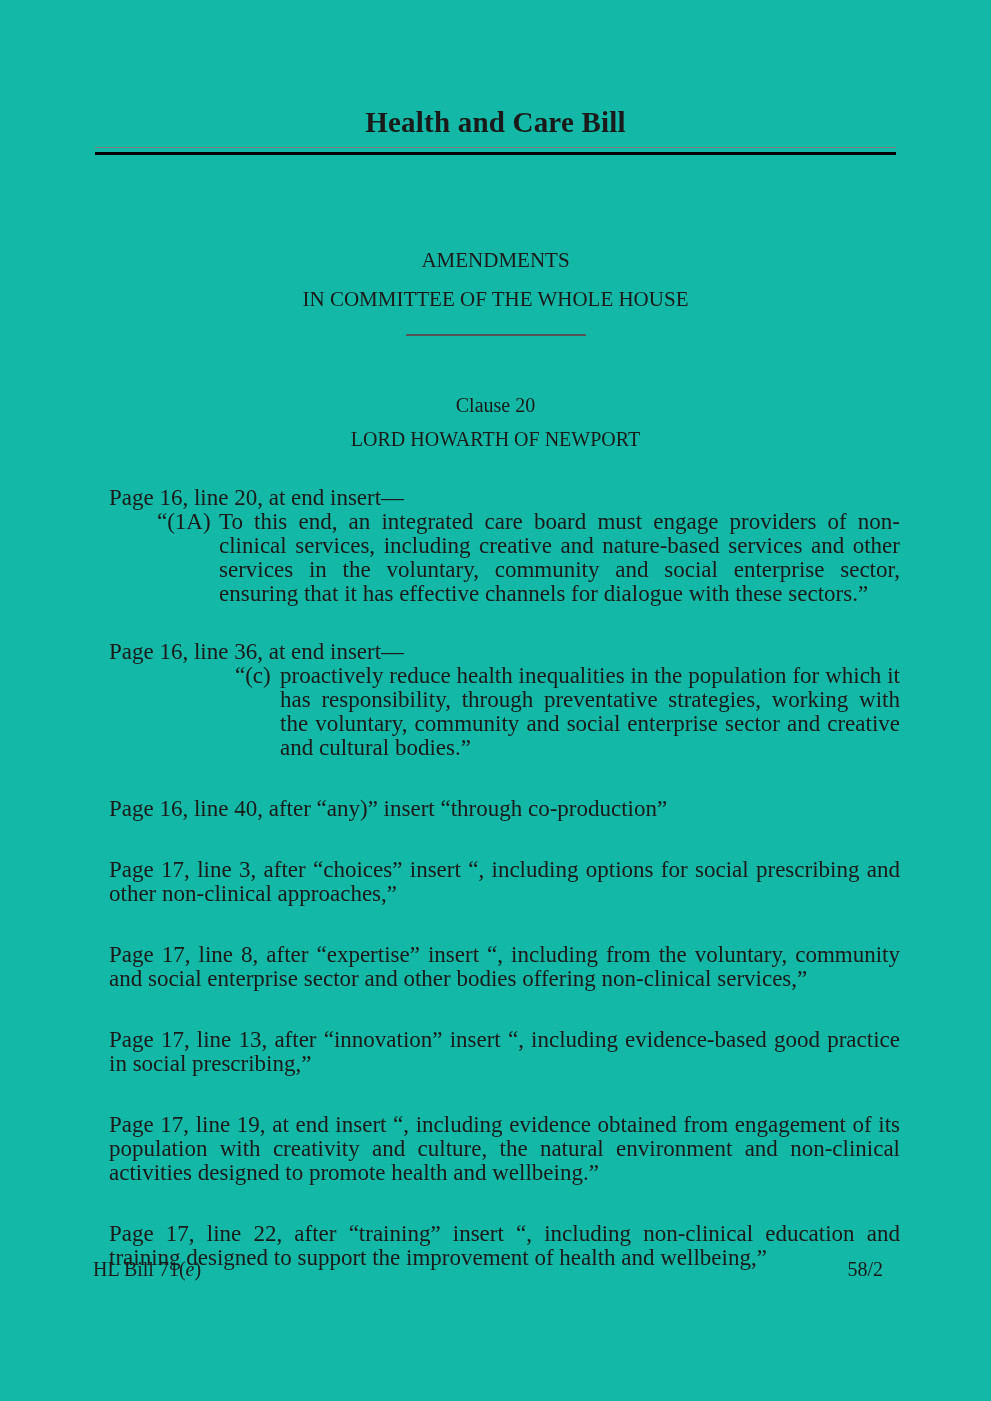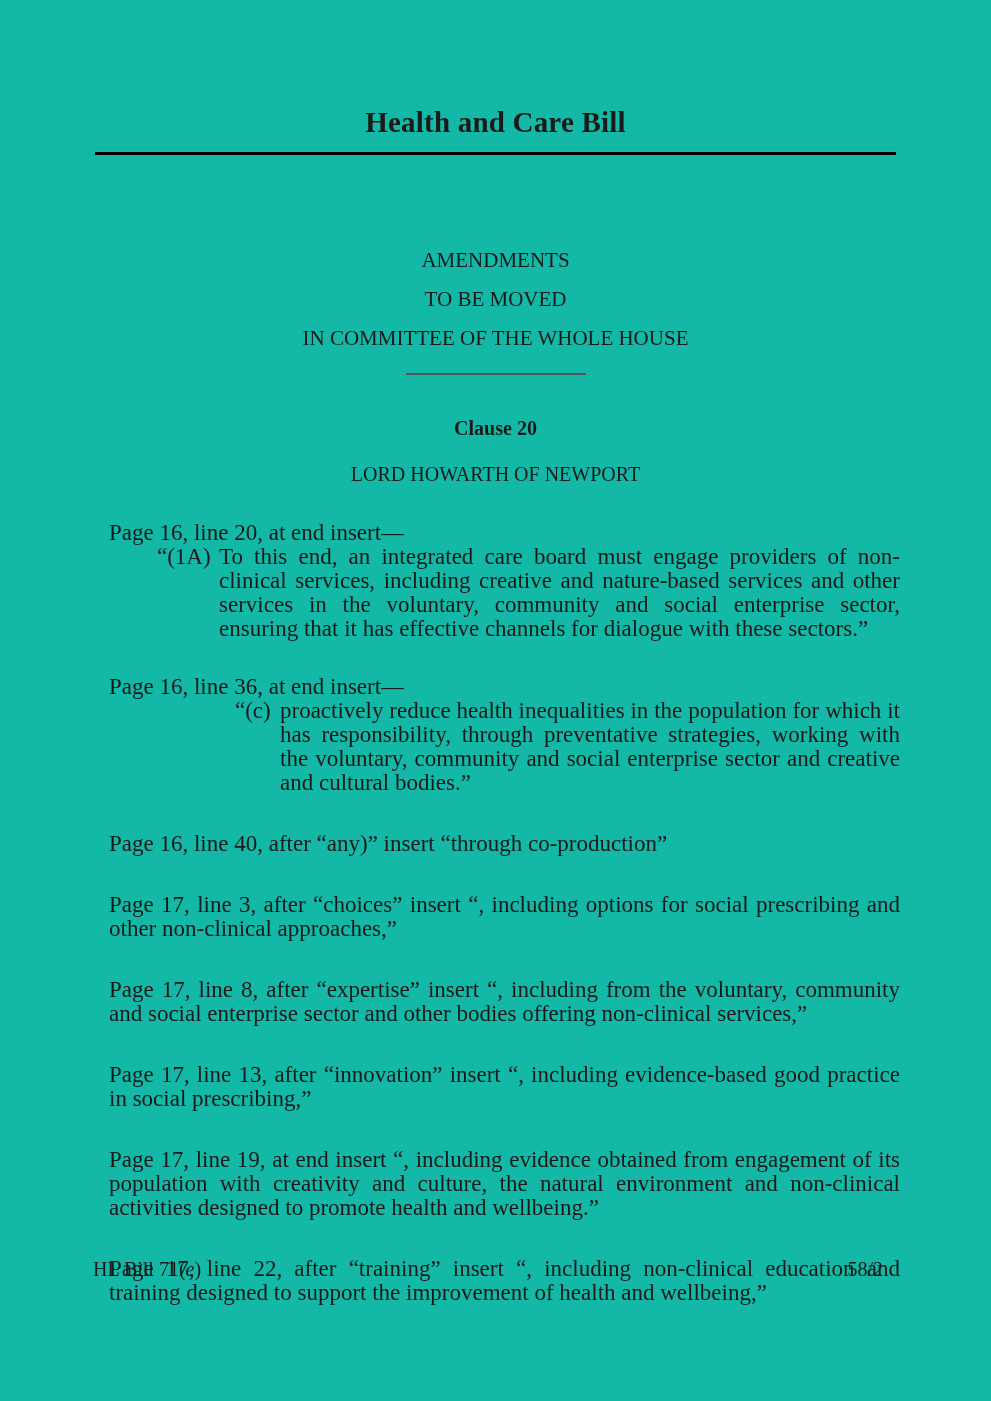--- a/index.html
+++ b/index.html
@@ -38,28 +38,28 @@
     font-size: 21px;
     line-height: 39px;
   }
   .short-rule {
     width: 180px;
     margin: 15px auto 0 auto;
     border: none;
     border-top: 2px solid #555555;
   }
   .clause-heading {
-    margin-top: 40px;
+    margin-top: 56px;
     text-align: center;
     font-size: 20px;
-    font-weight: bold;
+    font-weight: normal;
     line-height: 26px;
   }
   .mover {
-    margin-top: 20px;
+    margin-top: 8px;
     text-align: center;
     font-size: 20px;
     line-height: 26px;
   }
   .amendments {
     margin: 9px 91px 0 109px;
     font-size: 23px;
     line-height: 24px;
   }
   .amendment { margin-top: 37px; }
@@ -100,21 +100,20 @@
 </head>
 <body>
 
 <div class="page">
 
   <h1 class="doc-title">Health and Care Bill</h1>
   <div class="title-rule"></div>
 
   <div class="heading-block">
     <div>AMENDMENTS</div>
-    <div>TO BE MOVED</div>
     <div>IN COMMITTEE OF THE WHOLE HOUSE</div>
   </div>
 
   <hr class="short-rule">
 
   <div class="clause-heading">Clause 20</div>
   <div class="mover">LORD HOWARTH OF NEWPORT</div>
 
   <div class="amendments">
 

